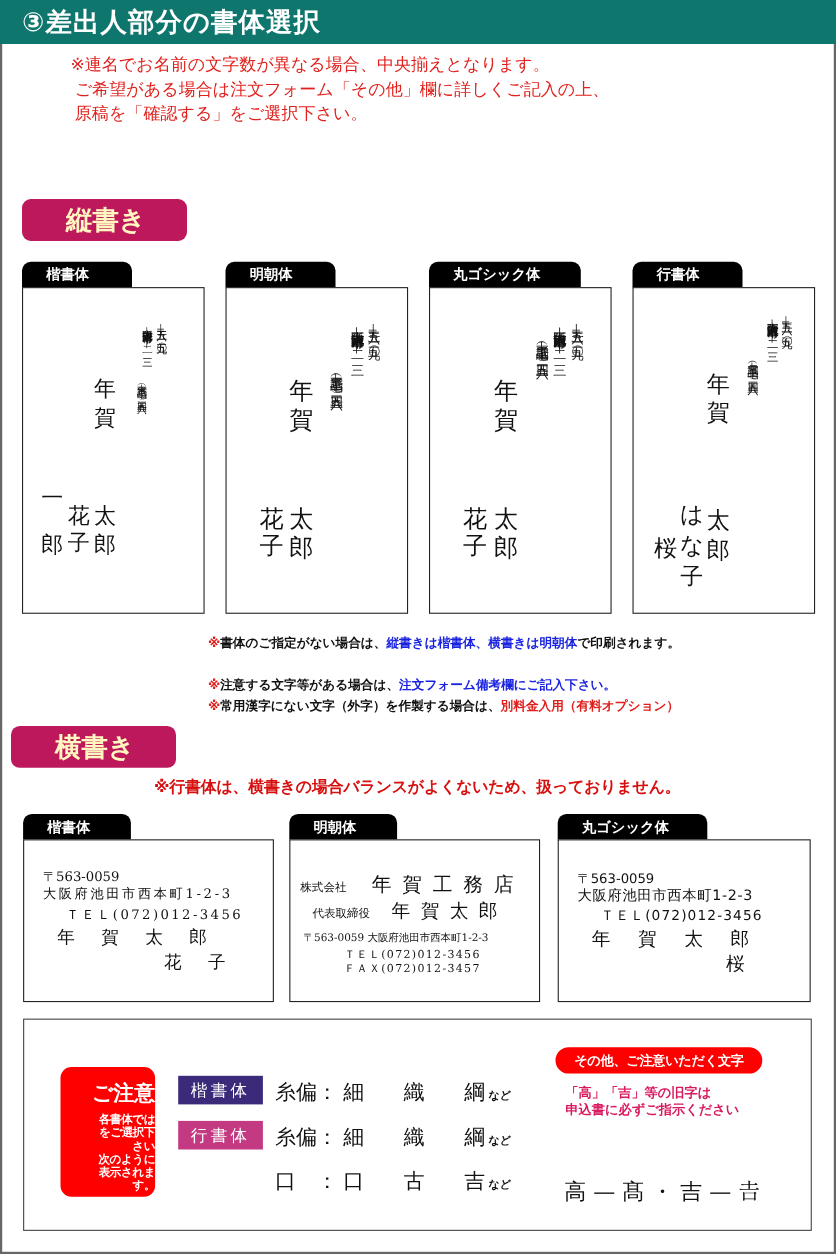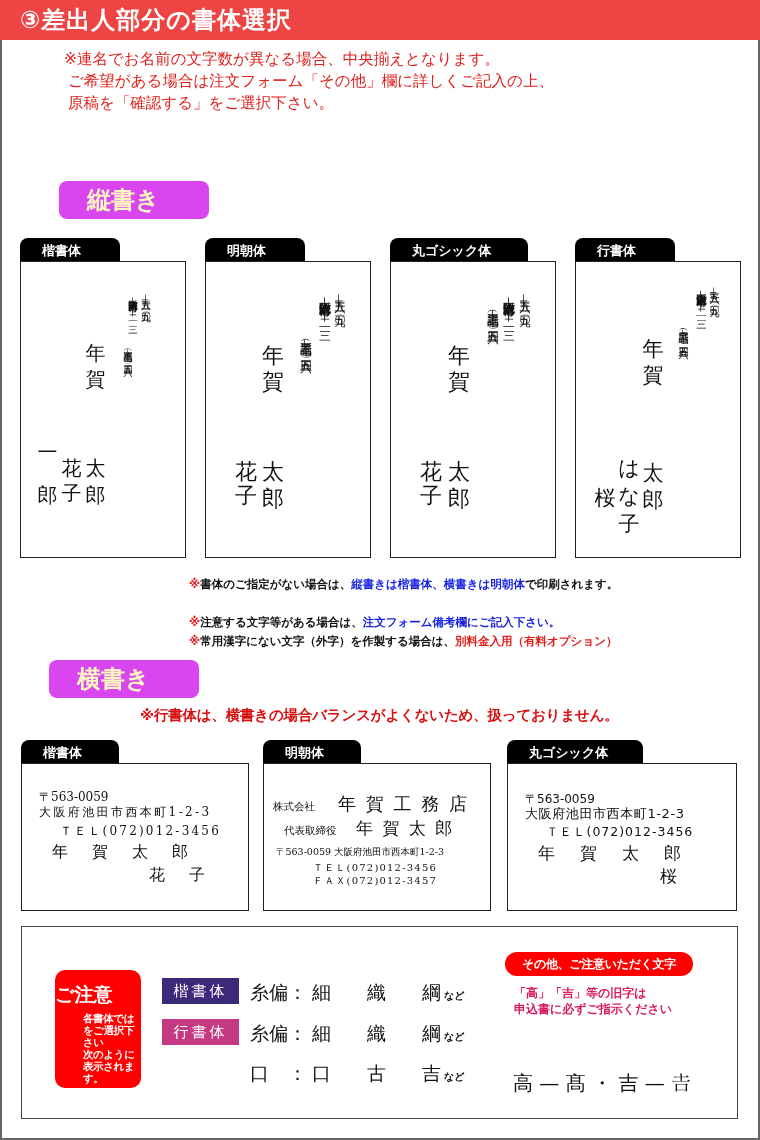--- a/index.html
+++ b/index.html
@@ -1,41 +1,41 @@
 <!DOCTYPE html>
 <html><head>
 <meta charset="utf-8">
 <style>
   * { box-sizing: border-box; margin: 0; padding: 0; }
   html, body { width: 760px; height: 1140px; background: #fff; overflow: hidden; }
   body { font-family: "DejaVu Sans", "Liberation Sans", sans-serif; color: #111; position: relative; }
   .frame { position: absolute; left: 0; top: 0; width: 760px; height: 1140px; border: 2px solid #666; border-top: none; }
-  .header { position: absolute; left: 0; top: 0; width: 760px; height: 40px; background: #ef4444; color: #fff; font-weight: bold; font-size: 24px; line-height: 40px; padding-left: 20px; letter-spacing: 1px; }
+  .header { position: absolute; left: 0; top: 0; width: 760px; height: 40px; background: #0f766e; color: #fff; font-weight: bold; font-size: 24px; line-height: 40px; padding-left: 20px; letter-spacing: 1px; }
   .intro { position: absolute; left: 32px; top: 48px; width: 720px; }
   .intro .main { font-size: 15px; font-weight: bold; color: #111; line-height: 22px; letter-spacing: -0.3px; }
   .intro .note { font-size: 15.5px; color: #e0201c; line-height: 22px; margin-left: 32px; }
   .intro .note.gap { margin-top: 8px; }
   .intro .note.indent { margin-left: 36px; }
-  .sec-label { position: absolute; height: 38px; background: #d946ef; border-radius: 8px; color: #fff6c0; font-weight: bold; font-size: 24px; line-height: 38px; padding-left: 28px; margin-left: 39px; }
+  .sec-label { position: absolute; height: 38px; background: #be185d; border-radius: 8px; color: #fff6c0; font-weight: bold; font-size: 24px; line-height: 38px; padding-left: 40px; }
   .card { position: absolute; }
   .card .tab { position: absolute; left: 0; top: 0; height: 24px; background: #000; color: #fff; font-weight: bold; font-size: 13px; line-height: 25px; padding-left: 22px; border-radius: 8px 8px 0 0; }
   .card .box { position: absolute; left: 0; top: 23px; border: 1.5px solid #222; background: #fff; }
   .vt { position: absolute; writing-mode: vertical-rl; font-family: "DejaVu Serif", "Liberation Serif", serif; color: #111; white-space: nowrap; }
   .vt.addr { font-size: 9.5px; line-height: 11px; letter-spacing: 0.5px; }
   .vt.name { font-size: 20px; letter-spacing: 26px; line-height: 26px; }
   .gothic .vt { font-family: "DejaVu Sans", "Liberation Sans", sans-serif; }
   .foot-notes { position: absolute; left: 189px; top: 575px; font-size: 11.5px; font-weight: bold; line-height: 19px; color: #111; }
   .foot-notes .kome { color: #e0201c; }
   .foot-notes .blue { color: #1a24e0; }
   .foot-notes .red { color: #e0201c; }
   .yoko-warn { position: absolute; left: 140px; top: 706px; color: #d80f0f; font-weight: bold; font-size: 14.5px; letter-spacing: -0.2px; }
   .ht { position: absolute; font-family: "DejaVu Serif", "Liberation Serif", serif; color: #111; white-space: nowrap; }
   .gothic .ht { font-family: "DejaVu Sans", "Liberation Sans", sans-serif; }
   .caution-box { position: absolute; left: 21px; top: 926px; width: 717px; height: 193px; border: 1.5px solid #444; }
-  .caution-badge { position: absolute; left: 55px; top: 970px; width: 86px; height: 118px; background: #ff0000; border-radius: 10px; color: #fff; text-align: left; font-weight: bold; }
+  .caution-badge { position: absolute; left: 55px; top: 970px; width: 86px; height: 118px; background: #ff0000; border-radius: 10px; color: #fff; text-align: right; font-weight: bold; }
   .caution-badge .big { font-size: 19px; margin-top: 12px; line-height: 24px; }
   .caution-badge .small { font-size: 10.5px; line-height: 12px; margin-top: 6px; letter-spacing: -0.4px; padding-left: 28px; }
   .font-tag { position: absolute; width: 77px; height: 26px; color: #fff; font-family: "DejaVu Serif", serif; font-size: 15px; text-align: center; line-height: 26px; letter-spacing: 3px; }
   .kanji-row { position: absolute; font-family: "DejaVu Serif", "Liberation Serif", serif; font-size: 19px; color: #111; white-space: nowrap; }
   .kanji-row .nado { font-size: 10px; font-weight: bold; }
   .kanji-row span.k { display: inline-block; }
   .other-pill { position: absolute; left: 505px; top: 952px; width: 188px; height: 24px; background: #ff0000; border-radius: 12px; color: #fff; font-weight: bold; font-size: 12px; line-height: 24px; text-align: center; letter-spacing: -0.3px; }
   .other-desc { position: absolute; left: 514px; top: 985px; color: #d81b60; font-size: 12px; font-weight: bold; line-height: 16px; }
   .old-kanji { position: absolute; left: 513px; top: 1023px; font-family: "DejaVu Serif", "Liberation Serif", serif; font-size: 20px; line-height: 24px; color: #111; white-space: pre; }
 </style>

